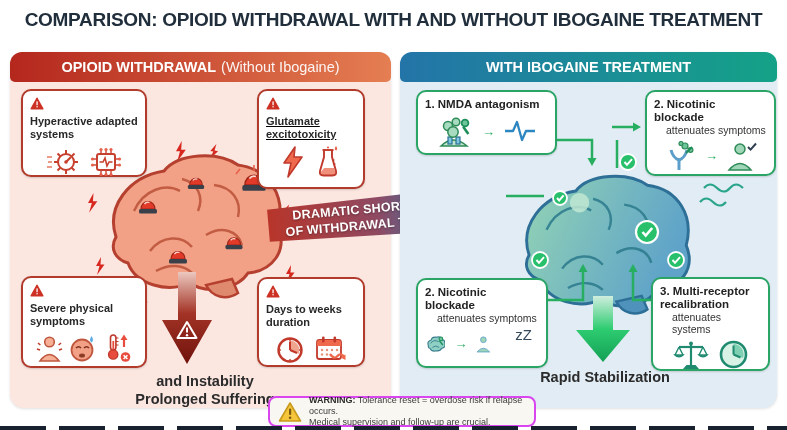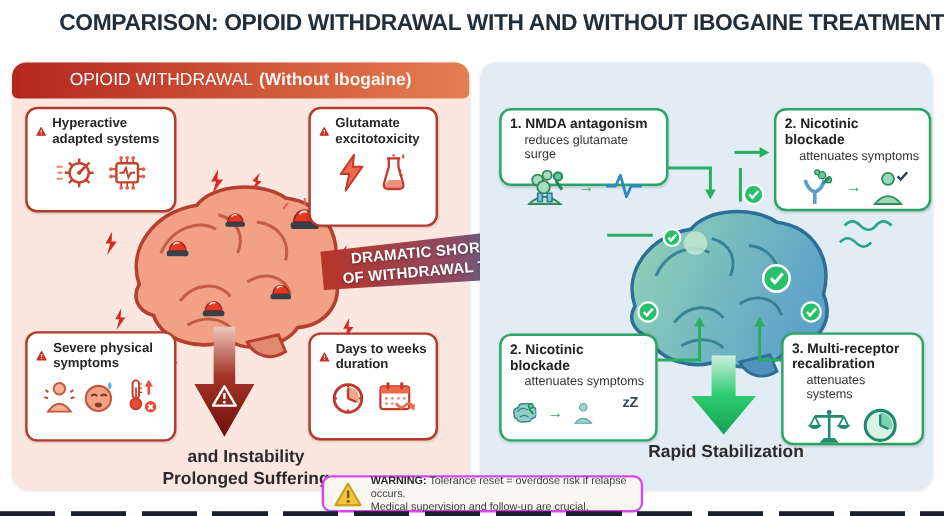--- a/index.html
+++ b/index.html
@@ -1,41 +1,41 @@
 <!DOCTYPE html>
 <html><head>
 <meta charset="utf-8">
 <style>
   html,body{margin:0;padding:0;background:#fff;}
   #frame{position:relative;width:787px;height:430px;background:#ffffff;overflow:hidden;
          font-family:"Liberation Sans","DejaVu Sans",sans-serif;}
   .abs{position:absolute;}
   
-  #title{top:9px;left:0;width:787px;text-align:right;font-size:19px;font-weight:800;
+  #title{top:9px;left:0;width:787px;text-align:center;font-size:19px;font-weight:800;
          color:#212f3c;letter-spacing:-0.3px;}
   
   .panel{border-radius:14px;box-shadow:0 1px 3px rgba(0,0,0,.12);}
   #left-panel{left:10px;top:52px;width:381px;height:356px;background:#fbe6e0;}
   #right-panel{left:400px;top:52px;width:377px;height:356px;background:#e2ecf4;}
   .phead{height:30px;border-radius:12px 12px 5px 5px;display:flex;align-items:center;
          justify-content:center;color:#fff;font-size:14.5px;}
   #left-head{left:10px;top:52px;width:381px;background:linear-gradient(90deg,#b4271d,#e57e52);}
   #right-head{left:400px;top:52px;width:377px;background:linear-gradient(90deg,#2374a8,#14a287);}
-  .phead b{font-weight:400;}
-  .phead .sub{font-weight:700;opacity:.93;margin-left:5px;}
+  .phead b{font-weight:700;}
+  .phead .sub{font-weight:400;opacity:.93;margin-left:5px;}
   
   .fbox{background:#fff;border-radius:10px;padding:6px 7px;box-shadow:0 1px 2px rgba(0,0,0,.15);}
   .lb{border:2px solid #b23b2b;}
   .rb{border:2px solid #2aa566;}
-  .blabel{display:flex;gap:5px;align-items:center;font-size:11px;font-weight:800;
-          color:#272727;line-height:1.15;}
+  .blabel{display:flex;gap:5px;align-items:flex-start;font-size:11px;font-weight:800;
+          color:#272727;line-height:1.15;flex-direction:column;}
   .rtitle{font-size:11.5px;font-weight:800;color:#222;line-height:1.15;}
   .rdesc{font-size:10.5px;color:#333;margin-left:12px;line-height:1.1;margin-top:1px;}
   .irow{display:flex;justify-content:center;align-items:center;gap:9px;margin-top:6px;}
-  .zz{font-size:12px;font-weight:700;color:#34495e;position:relative;top:-9px;left:-7px;margin-left:21px;}
+  .zz{font-size:15px;font-weight:400;color:#34495e;position:relative;top:-9px;left:-7px;margin-left:21px;}
   
   .outcome{text-align:center;font-weight:800;color:#2b2b2b;font-size:14.5px;line-height:1.25;}
   
   #tl-arrow{left:266px;top:183px;width:250px;height:64px;transform:rotate(-5deg);}
   #tl-arrow svg{position:absolute;left:0;top:0;}
   #tl-text{position:absolute;left:0;top:0;width:210px;height:64px;display:flex;flex-direction:column;
            justify-content:center;align-items:center;color:#fff;font-weight:800;font-size:12.5px;
            letter-spacing:.2px;line-height:1.3;text-shadow:0 1px 2px rgba(0,0,0,.35);white-space:nowrap;}
   
   #warnbox{left:268px;top:396px;width:268px;height:31px;background:#f8f7f1;border:2px solid #d946ef;
@@ -146,21 +146,21 @@
             <circle cx="21" cy="28.5" r="1.6"></circle>
         <circle cx="2.5" cy="13" r="1.6"></circle>
             <circle cx="2.5" cy="19" r="1.6"></circle>
             <circle cx="29.5" cy="13" r="1.6"></circle>
             <circle cx="29.5" cy="19" r="1.6"></circle>
           </g>
       </svg>
     </div>
   </div>
 
-  <div class="abs fbox lb" style="left:257px;top:89px;width:108px;height:100px;box-sizing:border-box;">
+  <div class="abs fbox lb" style="left:257px;top:89px;width:108px;height:100px;box-sizing:border-box;text-decoration:underline;">
     <div class="blabel">
       <svg width="14" height="13" viewBox="0 0 24 22">
         <path d="M12 2 L22 20 H2 Z" fill="#cc3124" stroke="#cc3124" stroke-width="2.5" stroke-linejoin="round"></path>
         <rect x="11" y="7" width="2.2" height="7" rx="1" fill="#fff"></rect>
           <circle cx="12.1" cy="16.6" r="1.3" fill="#fff"></circle>
       </svg>
       <span>Glutamate excitotoxicity</span>
     </div>
     <div class="irow">
       <svg width="24" height="32" viewBox="0 0 24 32">
@@ -294,20 +294,23 @@
       </defs>
       <path d="M2,16 L186,11 L186,2 L246,32 L186,62 L186,53 L2,48 Z" fill="url(#gArrow)"></path>
     </svg>
     <div id="tl-text">
       <div>DRAMATIC SHORTENING</div>
       <div>OF WITHDRAWAL TIMELINE</div>
     </div>
   </div>
 
   <div class="abs panel" id="right-panel"></div>
+  <div class="abs phead" id="right-head">
+    <b>WITH IBOGAINE TREATMENT</b>
+  </div>
 
   <svg class="abs" style="left:500px;top:160px;" width="212" height="160" viewBox="0 0 212 160">
     <defs>
       <linearGradient id="gTeal" x1="0" y1="0" x2="1" y2=".35">
         <stop offset="0" stop-color="#93d4b4"></stop>
           <stop offset="1" stop-color="#5fa3c9"></stop>
       </linearGradient>
     </defs>
     <g transform="scale(0.97)">
       <path d="M30,98 C20,68 42,38 78,32 C92,14 132,12 152,26 C184,30 200,58 192,88 C202,112 186,132 162,134 C152,150 120,156 104,144 C82,154 50,146 42,124 C28,120 24,108 30,98 Z" fill="url(#gTeal)" stroke="#2d6f96" stroke-width="3"></path>
@@ -362,21 +365,20 @@
         </g>
       <g transform="translate(676,260)">
           <circle r="8" fill="#29c06c" stroke="#fff" stroke-width="1.8"></circle>
           <path d="M-3.5,0 l2.5,2.8 l5,-5.6" stroke="#fff" stroke-width="2" fill="none"></path>
         </g>
     </g>
   </svg>
 
   <div class="abs fbox rb" style="left:416px;top:90px;width:141px;height:65px;box-sizing:border-box;">
     <div class="rtitle">1. NMDA antagonism</div>
-    <div class="rdesc">reduces glutamate surge</div>
     <div class="irow" style="margin-top:4px;">
       <svg width="36" height="32" viewBox="0 0 36 32">
         <path d="M4,31 q12,-12 26,0 Z" fill="#bfe5cc" stroke="#2e8b57" stroke-width="1.5"></path>
         <rect x="11" y="22" width="4" height="7" fill="#7cc9de" stroke="#2d6f96" stroke-width="1.2"></rect>
         <rect x="19" y="22" width="4" height="7" fill="#7cc9de" stroke="#2d6f96" stroke-width="1.2"></rect>
         <g fill="#a8dcc0" stroke="#2e8b57" stroke-width="1.5">
           <circle cx="11" cy="11" r="4.5"></circle>
             <circle cx="19" cy="7" r="3.8"></circle>
             <circle cx="16" cy="17" r="5.2"></circle>
         </g>

